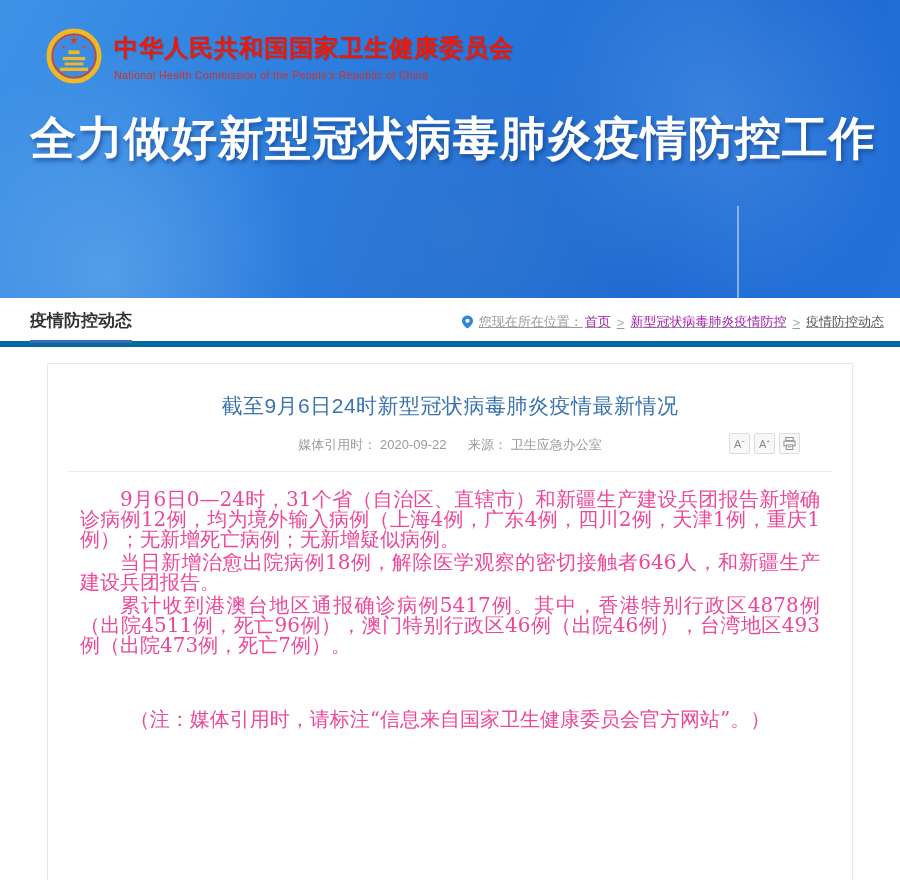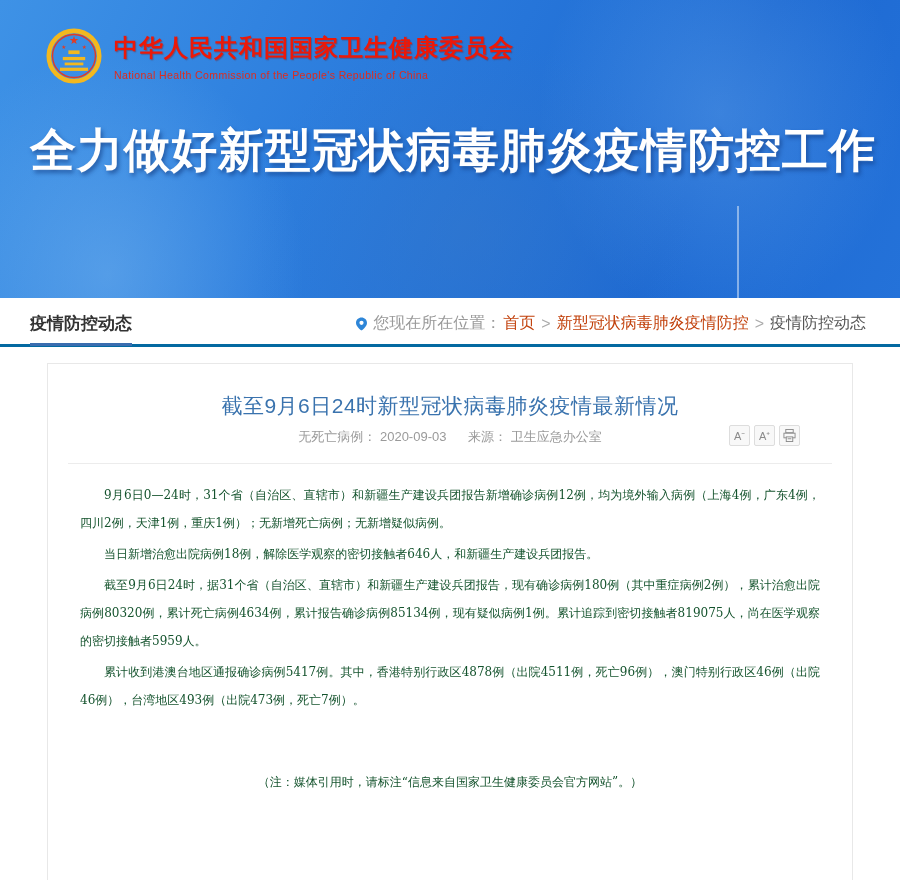--- a/index.html
+++ b/index.html
@@ -18,57 +18,57 @@
   .iv-pole{ position:absolute; left:737px; bottom:0; width:2px; height:92px;
             background:rgba(255,255,255,.45); }
   .site-logo{ position:absolute; left:46px; top:26px; display:flex; align-items:center; }
   .emblem{ display:inline-block; width:56px; height:60px; }
   .site-text{ margin-left:12px; }
   .site-title{ color:#ec1808; font-size:24px; font-weight:bold; letter-spacing:1px;
                text-shadow:1px 1px 1px rgba(120,20,10,.35); white-space:nowrap;text-align:right; }
   .site-subtitle{ color:#dd2c1e; font-size:10.5px; font-weight:normal; margin-top:5px;
                   letter-spacing:.4px; white-space:nowrap; }
   .banner-heading{
-    position:absolute; left:30px; top:120px; width:840px;
+    position:absolute; left:30px; top:108px; width:840px;
     font-size:46px; font-weight:bold; color:#fff; letter-spacing:1px; white-space:nowrap;
     text-shadow:2px 3px 4px rgba(15,55,125,.6), 0 1px 0 rgba(90,150,220,.5);
   }
 
   
   .section-bar{ position:relative; height:40px; margin-top:9px; padding:0 30px;
-                border-bottom:3px solid #0369a1; }
+                border-bottom:6px solid #0369a1; }
   .section-tab{ position:absolute; left:30px; bottom:-2px; display:inline-block;
                 font-size:17px; font-weight:bold; color:#333; padding-bottom:8px;
                 border-bottom:3px solid #3a6daf; cursor:pointer; }
-  .breadcrumb{ position:absolute; right:32px; bottom:10px; display:flex;
-               align-items:center; font-size:16px; color:#999; }
+  .breadcrumb{ position:absolute; right:14px; bottom:10px; display:flex;
+               align-items:center; font-size:13px; color:#999;text-decoration:underline; }
   .pin{ display:inline-flex; margin-right:6px; }
-  .crumb{ color:#c2410c; text-decoration:none; margin:0 2px; cursor:pointer; }
+  .crumb{ color:#a21caf; text-decoration:none; margin:0 2px; cursor:pointer; }
   .crumb-sep{ margin:0 4px; color:#aaa; }
   .crumb-current{ color:#555; }
 
   
   .article-box{ width:806px; margin:16px auto 0; border:1px solid #e8e8e8;
                 border-bottom:none; min-height:530px; padding:28px 18px 0; }
   .article-title{ text-align:center; font-size:21px; font-weight:normal;
-                  color:#3a73ae; letter-spacing:.5px; margin-bottom:8px; }
+                  color:#3a73ae; letter-spacing:.5px; margin-bottom:16px; }
   .article-meta{ position:relative; text-align:center; font-size:13px; color:#9a9a9a;
                  height:22px; }
   .meta-gap{ margin-left:18px; }
   .article-tools{ position:absolute; right:34px; top:-3px; display:flex; gap:4px; }
   .tool-btn{ width:21px; height:21px; border:1px solid #ddd; background:#f8f8f8;
              color:#8a8a8a; font-size:11px; line-height:18px; text-align:center;
              border-radius:2px; cursor:pointer; padding:0;
              font-family:"Liberation Sans", sans-serif; display:flex;
              align-items:center; justify-content:center; }
   .meta-divider{ border:none; border-top:1px solid #ececec; margin:13px 2px 17px; }
 
   .article-body{ padding:0 14px; }
-  .article-body p{ font-family:"DejaVu Serif", serif; font-size:12px; line-height:28px;
-                   color:#14532d; text-indent:2em; margin-bottom:3px; text-align:justify; }
+  .article-body p{ font-family:"DejaVu Serif", serif; font-size:20px; line-height:20px;
+                   color:#ec4899; text-indent:2em; margin-bottom:3px; text-align:justify; }
   .article-note{ text-align:center !important; text-indent:0 !important;
                  margin-top:54px !important; }
 </style>
 </head>
 <body>
 
 <div class="banner">
   <div class="site-logo">
     <span class="emblem">
       <svg viewBox="0 0 60 64" width="56" height="60">
@@ -106,22 +106,22 @@
     <a class="crumb">新型冠状病毒肺炎疫情防控</a>
     <span class="crumb-sep">&gt;</span>
     <a class="crumb crumb-current">疫情防控动态</a>
   </div>
 </div>
 
 <div class="article-box">
   <h1 class="article-title">截至9月6日24时新型冠状病毒肺炎疫情最新情况</h1>
 
   <div class="article-meta">
-    <span>无死亡病例：</span>
-    <span>2020-09-03</span>
+    <span>媒体引用时：</span>
+    <span>2020-09-22</span>
     <span class="meta-gap">来源：</span>
     <span>卫生应急办公室</span>
     <div class="article-tools">
       <button class="tool-btn">A⁻</button>
       <button class="tool-btn">A⁺</button>
       <button class="tool-btn">
         <svg width="13" height="13" viewBox="0 0 14 14">
           <rect x="3" y="0.5" width="8" height="3.5" fill="none" stroke="#8a8a8a"></rect>
           <rect x="1" y="4.5" width="12" height="5" fill="none" stroke="#8a8a8a"></rect>
           <rect x="3.5" y="8.5" width="7" height="5" fill="#f8f8f8" stroke="#8a8a8a"></rect>
@@ -129,17 +129,16 @@
         </svg>
       </button>
     </div>
   </div>
 
   <hr class="meta-divider">
 
   <div class="article-body">
     <p>9月6日0—24时，31个省（自治区、直辖市）和新疆生产建设兵团报告新增确诊病例12例，均为境外输入病例（上海4例，广东4例，四川2例，天津1例，重庆1例）；无新增死亡病例；无新增疑似病例。</p>
     <p>当日新增治愈出院病例18例，解除医学观察的密切接触者646人，和新疆生产建设兵团报告。</p>
-    <p>截至9月6日24时，据31个省（自治区、直辖市）和新疆生产建设兵团报告，现有确诊病例180例（其中重症病例2例），累计治愈出院病例80320例，累计死亡病例4634例，累计报告确诊病例85134例，现有疑似病例1例。累计追踪到密切接触者819075人，尚在医学观察的密切接触者5959人。</p>
     <p>累计收到港澳台地区通报确诊病例5417例。其中，香港特别行政区4878例（出院4511例，死亡96例），澳门特别行政区46例（出院46例），台湾地区493例（出院473例，死亡7例）。</p>
     <p class="article-note">（注：媒体引用时，请标注“信息来自国家卫生健康委员会官方网站”。）</p>
   </div>
 </div>
 
 </body></html>

